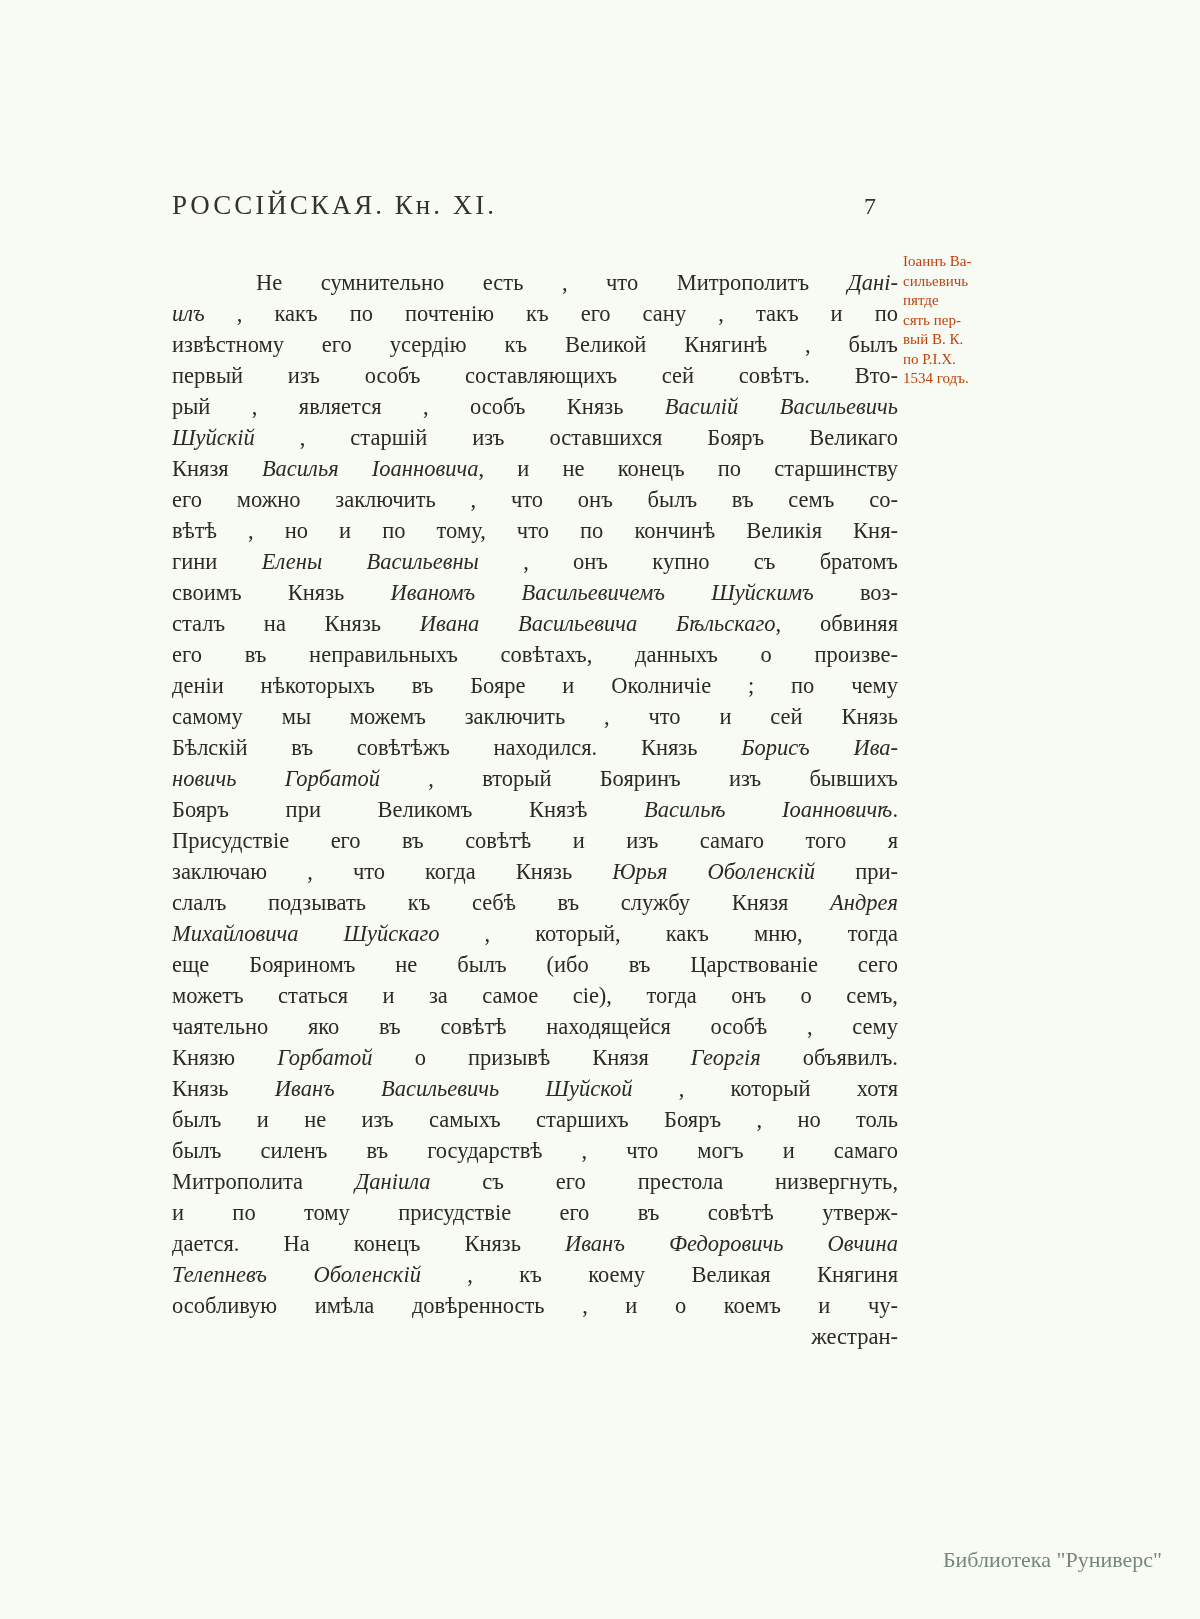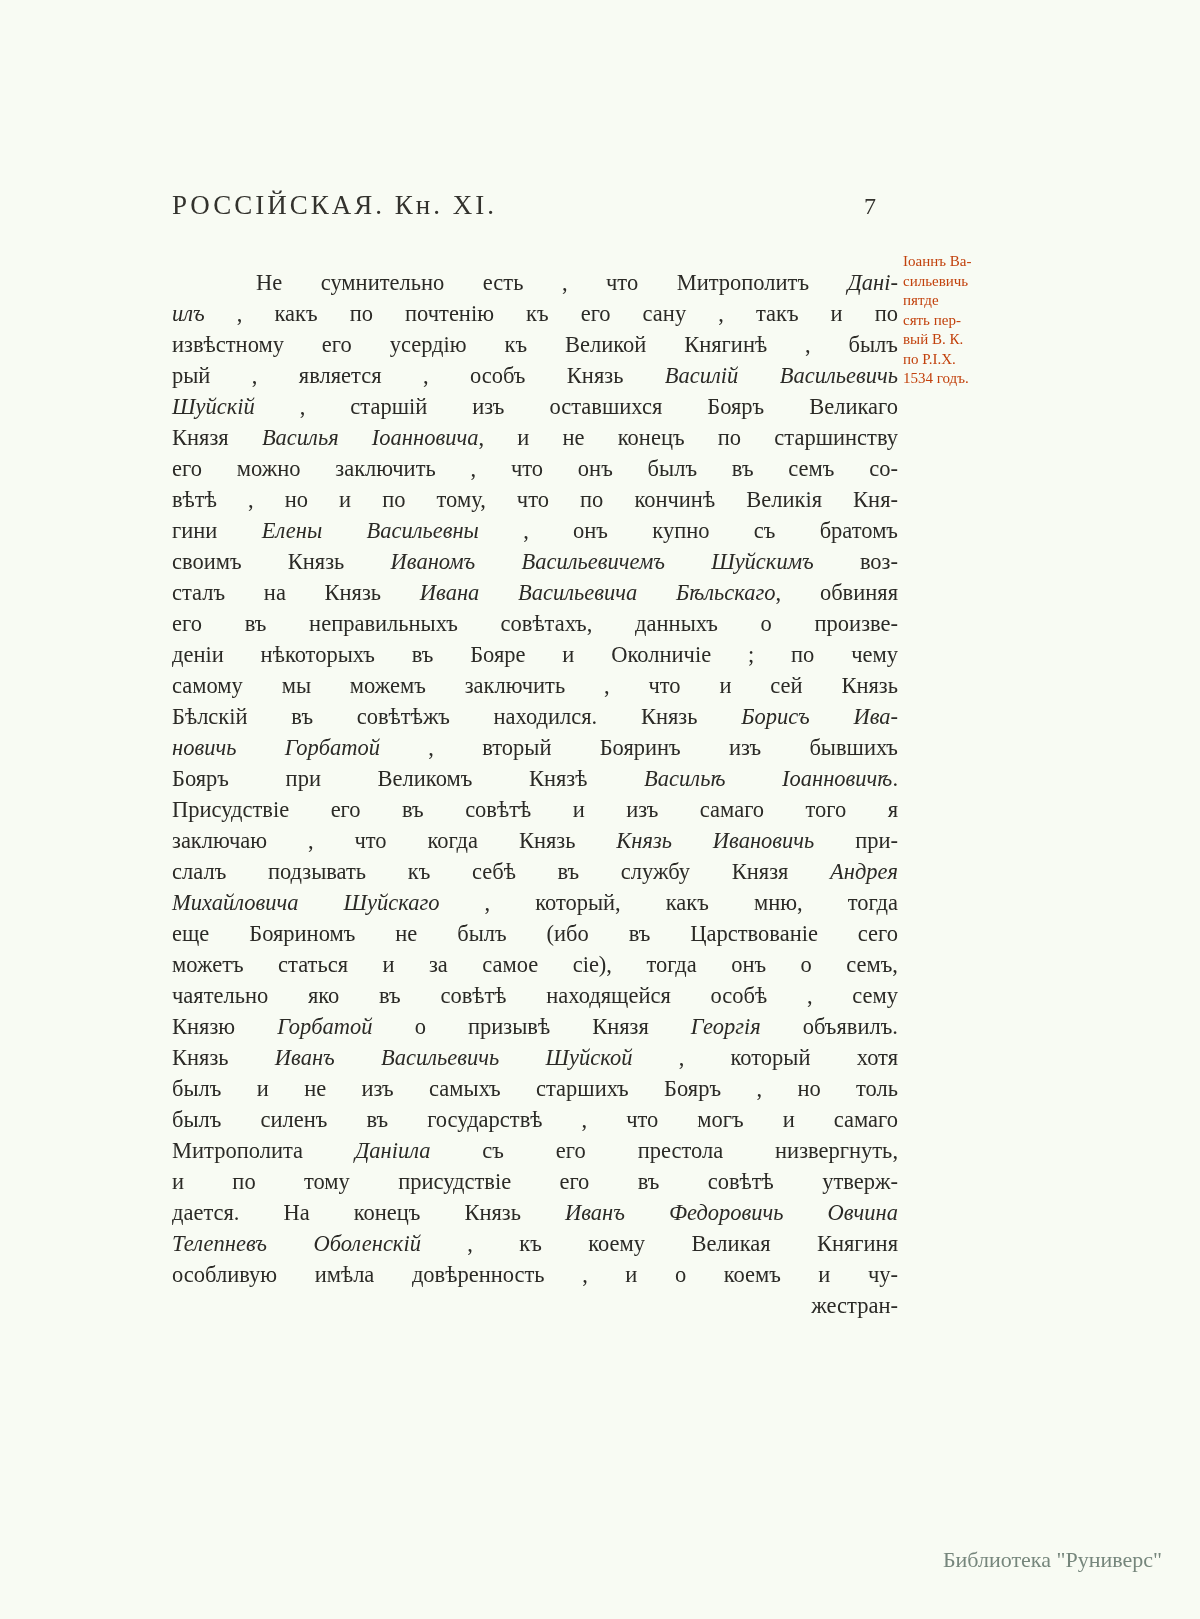--- a/index.html
+++ b/index.html
@@ -84,36 +84,37 @@
 
   <div class="header">
     <span class="running-title">РОССІЙСКАЯ. Кн. XI.</span>
     <span class="page-number">7</span>
   </div>
 
   <div class="body-text">
       <div class="line indent"><span>Не сумнительно есть , что Митрополитъ </span><span class="it">Дані-</span></div>
       <div class="line"><span class="it">илъ</span><span> , какъ по почтенію къ его сану , такъ и по</span></div>
       <div class="line"><span>извѣстному его усердію къ Великой Княгинѣ , былъ</span></div>
+      <div class="line"><span>первый изъ особъ составляющихъ сей совѣтъ. Вто-</span></div>
       <div class="line"><span>рый , является , особъ Князь </span><span class="it">Василій Васильевичь</span></div>
       <div class="line"><span class="it">Шуйскій</span><span> , старшій изъ оставшихся Бояръ Великаго</span></div>
       <div class="line"><span>Князя </span><span class="it">Василья Іоанновича</span><span>, и не конецъ по старшинству</span></div>
       <div class="line"><span>его можно заключить , что онъ былъ въ семъ со-</span></div>
       <div class="line"><span>вѣтѣ , но и по тому, что по кончинѣ Великія Кня-</span></div>
       <div class="line"><span>гини </span><span class="it">Елены Васильевны</span><span> , онъ купно съ братомъ</span></div>
       <div class="line"><span>своимъ Князь </span><span class="it">Иваномъ Васильевичемъ Шуйскимъ</span><span> воз-</span></div>
       <div class="line"><span>сталъ на Князь </span><span class="it">Ивана Васильевича Бѣльскаго</span><span>, обвиняя</span></div>
       <div class="line"><span>его въ неправильныхъ совѣтахъ, данныхъ о произве-</span></div>
       <div class="line"><span>деніи нѣкоторыхъ въ Бояре и Околничіе ; по чему</span></div>
       <div class="line"><span>самому мы можемъ заключить , что и сей Князь</span></div>
       <div class="line"><span>Бѣлскій въ совѣтѣжъ находился. Князь </span><span class="it">Борисъ Ива-</span></div>
       <div class="line"><span class="it">новичь Горбатой</span><span> , вторый Бояринъ изъ бывшихъ</span></div>
       <div class="line"><span>Бояръ при Великомъ Князѣ </span><span class="it">Васильѣ Іоанновичѣ</span><span>.</span></div>
       <div class="line"><span>Присудствіе его въ совѣтѣ и изъ самаго того я</span></div>
-      <div class="line"><span>заключаю , что когда Князь </span><span class="it">Князь Ивановичь</span><span> при-</span></div>
+      <div class="line"><span>заключаю , что когда Князь </span><span class="it">Юрья Оболенскій</span><span> при-</span></div>
       <div class="line"><span>слалъ подзывать къ себѣ въ службу Князя </span><span class="it">Андрея</span></div>
       <div class="line"><span class="it">Михайловича Шуйскаго</span><span> , который, какъ мню, тогда</span></div>
       <div class="line"><span>еще Бояриномъ не былъ (ибо въ Царствованіе сего</span></div>
       <div class="line"><span>можетъ статься и за самое сіе), тогда онъ о семъ,</span></div>
       <div class="line"><span>чаятельно яко въ совѣтѣ находящейся особѣ , сему</span></div>
       <div class="line"><span>Князю </span><span class="it">Горбатой</span><span> о призывѣ Князя </span><span class="it">Георгія</span><span> объявилъ.</span></div>
       <div class="line"><span>Князь </span><span class="it">Иванъ Васильевичь Шуйской</span><span> , который хотя</span></div>
       <div class="line"><span>былъ и не изъ самыхъ старшихъ Бояръ , но толь</span></div>
       <div class="line"><span>былъ силенъ въ государствѣ , что могъ и самаго</span></div>
       <div class="line"><span>Митрополита </span><span class="it">Даніила</span><span> съ его престола низвергнуть,</span></div>

